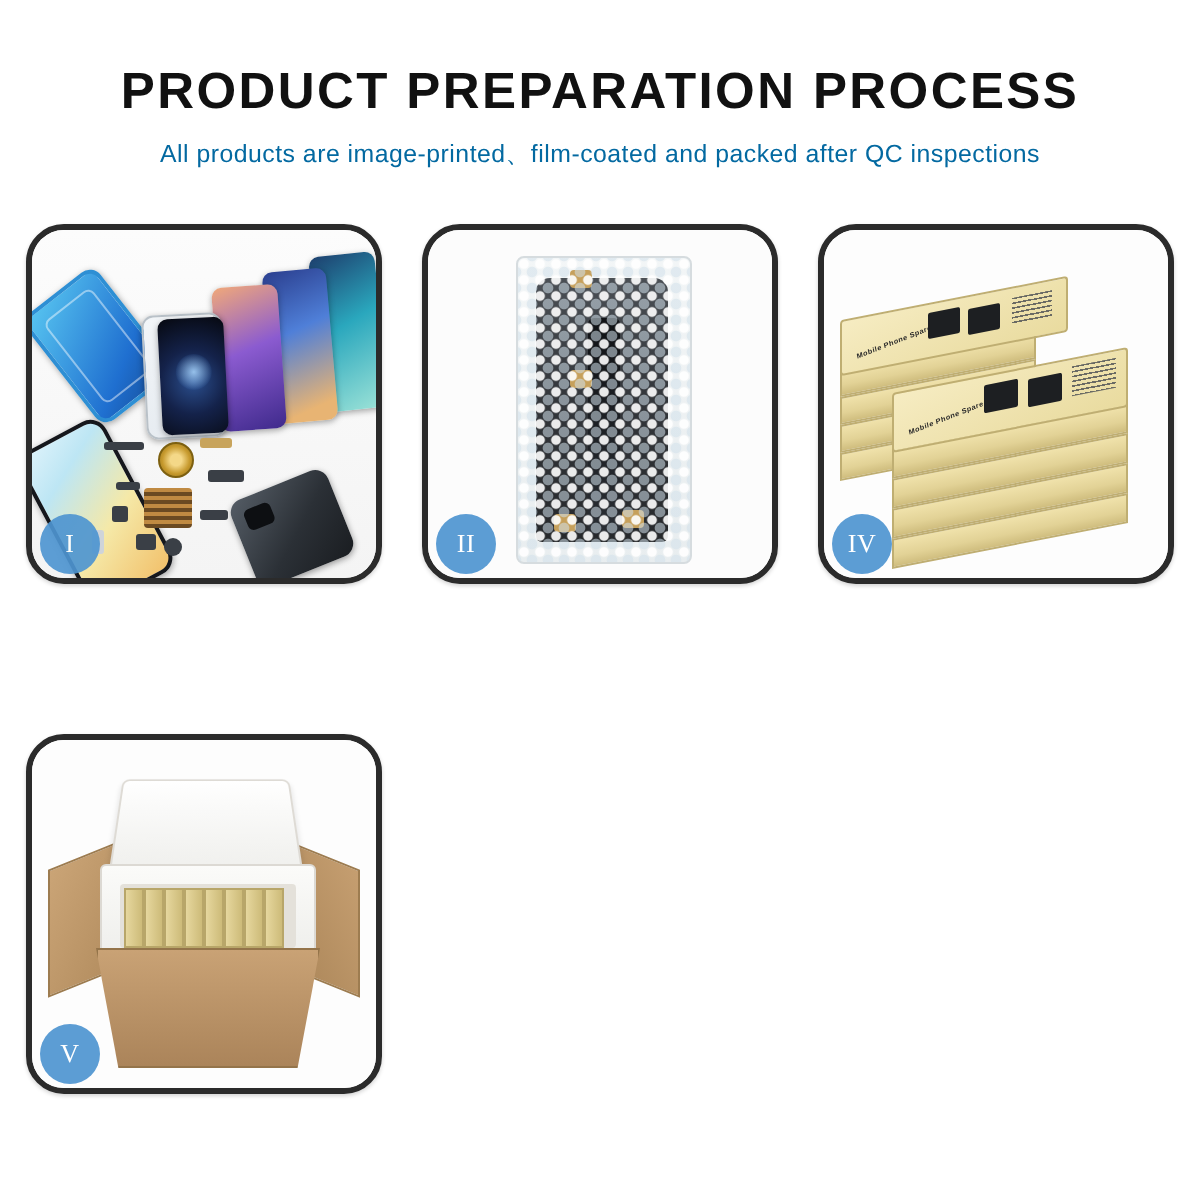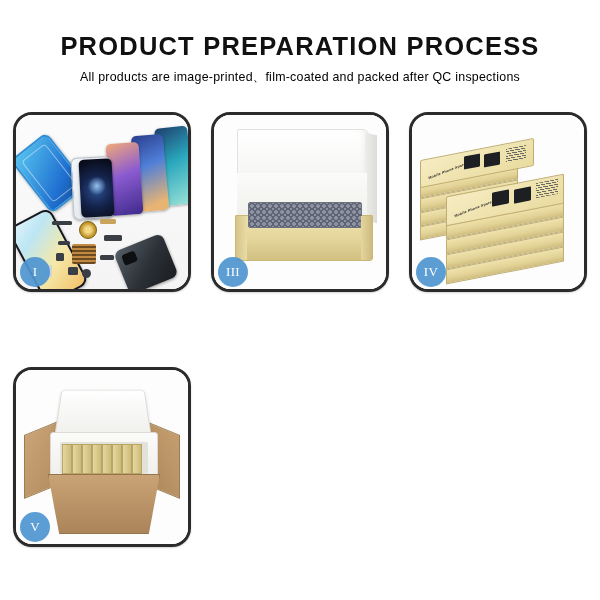--- a/index.html
+++ b/index.html
@@ -15,21 +15,21 @@
   .header{position:absolute;left:0;top:0;width:600px;text-align:center;}
   .title{
     margin:0;padding-top:34px;
     font-size:25.5px;font-weight:700;letter-spacing:1.2px;
     color:#111111;line-height:1;
     font-family:"Liberation Sans", sans-serif;
   }
   .subtitle{
     margin:0;padding-top:11px;
     font-size:12.4px;font-weight:400;letter-spacing:.25px;
-    color:#000000;line-height:1;
+    color:#0369a1;line-height:1;
     font-family:"Liberation Sans", sans-serif;
   }
 
   
   .grid{
     position:absolute;left:13px;top:112px;
     width:574px;
     display:grid;
     grid-template-columns:178px 178px 178px;
     grid-template-rows:180px 180px;
@@ -291,33 +291,36 @@
         <div class="prt" style="left:42px;top:126px;width:12px;height:4px;"></div>
         <div class="prt" style="left:40px;top:138px;width:8px;height:8px;"></div>
         <div class="prt" style="left:52px;top:152px;width:10px;height:8px;"></div>
         <div class="prt" style="left:66px;top:154px;width:9px;height:9px;border-radius:50%;"></div>
         <div class="prt" style="left:84px;top:140px;width:14px;height:5px;"></div>
         <div class="prt" style="left:30px;top:150px;width:6px;height:12px;background:#cfd4d9;"></div>
       </div>
       <div class="badge">I</div>
     </div>
 
-
     <div class="panel">
-      <div class="scene p3">
-        <div class="lid"></div>
-        <div class="innerwhite"></div>
-        <div class="boxtray">
-          <div class="foam"></div>
-          <div class="lipL"></div>
-          <div class="lipR"></div>
+      <div class="scene p2">
+        <div class="bag">
+          <div class="inner"></div>
+          <div class="strip"></div>
+          <div class="tab" style="left:26px;top:6px;"></div>
+          <div class="tab" style="left:26px;top:56px;"></div>
+          <div class="tab" style="left:18px;top:128px;"></div>
+          <div class="tab" style="left:52px;top:126px;"></div>
+          <div class="bubbles"></div>
+          <div class="bubbles2"></div>
         </div>
       </div>
-      <div class="badge">III</div>
+      <div class="badge">II</div>
     </div>
+
 
     <div class="panel">
       <div class="scene p4">
         <div class="stack">
 
           <div class="sb" style="left:2px;top:44px;width:96px;height:12px;transform:skewY(-11deg);"></div>
           <div class="sb" style="left:2px;top:58px;width:96px;height:12px;transform:skewY(-11deg);"></div>
           <div class="sb" style="left:2px;top:72px;width:96px;height:12px;transform:skewY(-11deg);"></div>
           <div class="sb" style="left:2px;top:86px;width:96px;height:12px;transform:skewY(-11deg);"></div>
 

